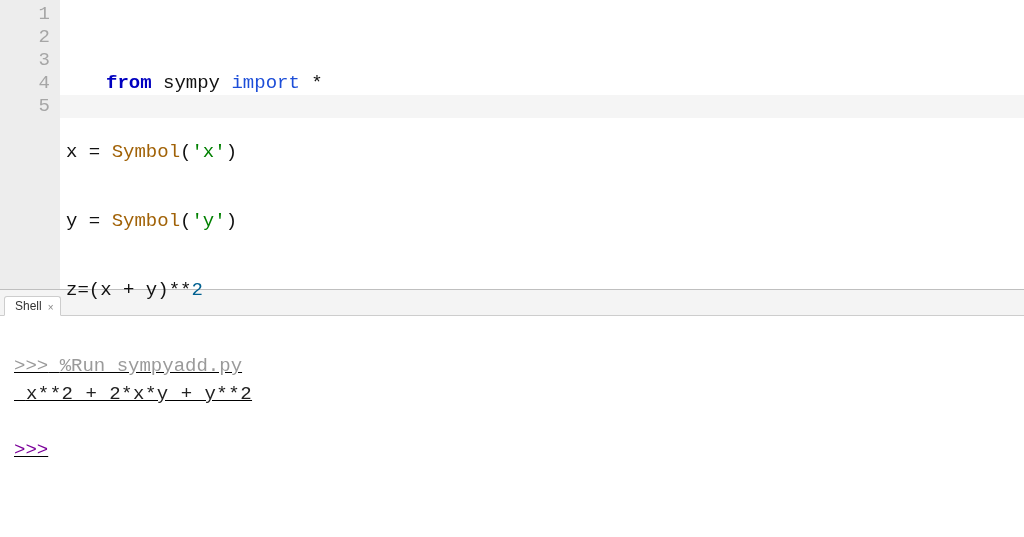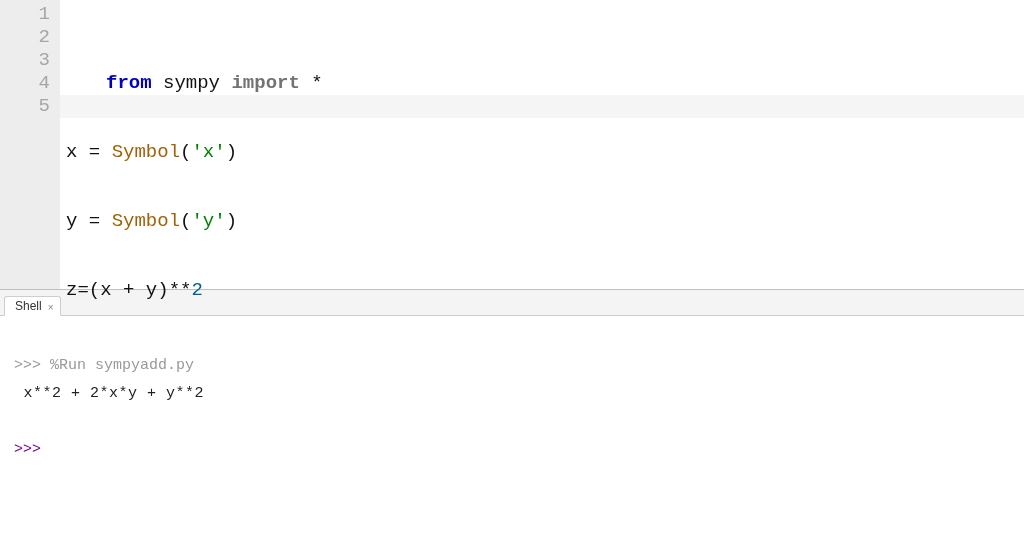--- a/index.html
+++ b/index.html
@@ -37,21 +37,21 @@
   .code .line { display:block; }
   .hl-line {
     position: absolute;
     left: 0; right: 0;
     height: 23px;
     background: #f5f5f5;
     z-index: 0;
   }
   .code .line > * { position: relative; z-index: 1; }
   .kw   { color: #0000c0; font-weight: bold; margin-left: 40px; }
-  .kw2  { color: #737373; font-weight: bold; }
+  .kw2  { color: #1d4ed8; font-weight: normal; }
   .call { color: #a16207; }
   .str  { color: #008000; }
   .num  { color: #006090; }
   .plain{ color: #111; }
 
   .tabbar {
     height: 26px;
     background: #f4f4f4;
     border-bottom: 1px solid #cdcdcd;
     display: flex;
@@ -72,21 +72,22 @@
     position: relative;
     top: 1px;
     color: #333;
   }
   .tab .x { color: #888; font-size: 10px; }
 
   .shell-pane {
     padding: 8px 10px 0 14px;
     line-height: 28px;
     white-space: pre;
-    font-size: 15px;
+    font-size: 19px;
+    text-decoration: underline;
   }
   .prompt { color: #9a9a9a; }
   .magic  { color: #9a9a9a; }
   .output { color: #222; letter-spacing: 0.5px; }
   .prompt2 { color: #7b0099; }
 </style>
 </head>
 <body>
 
 <div class="editor-pane">

